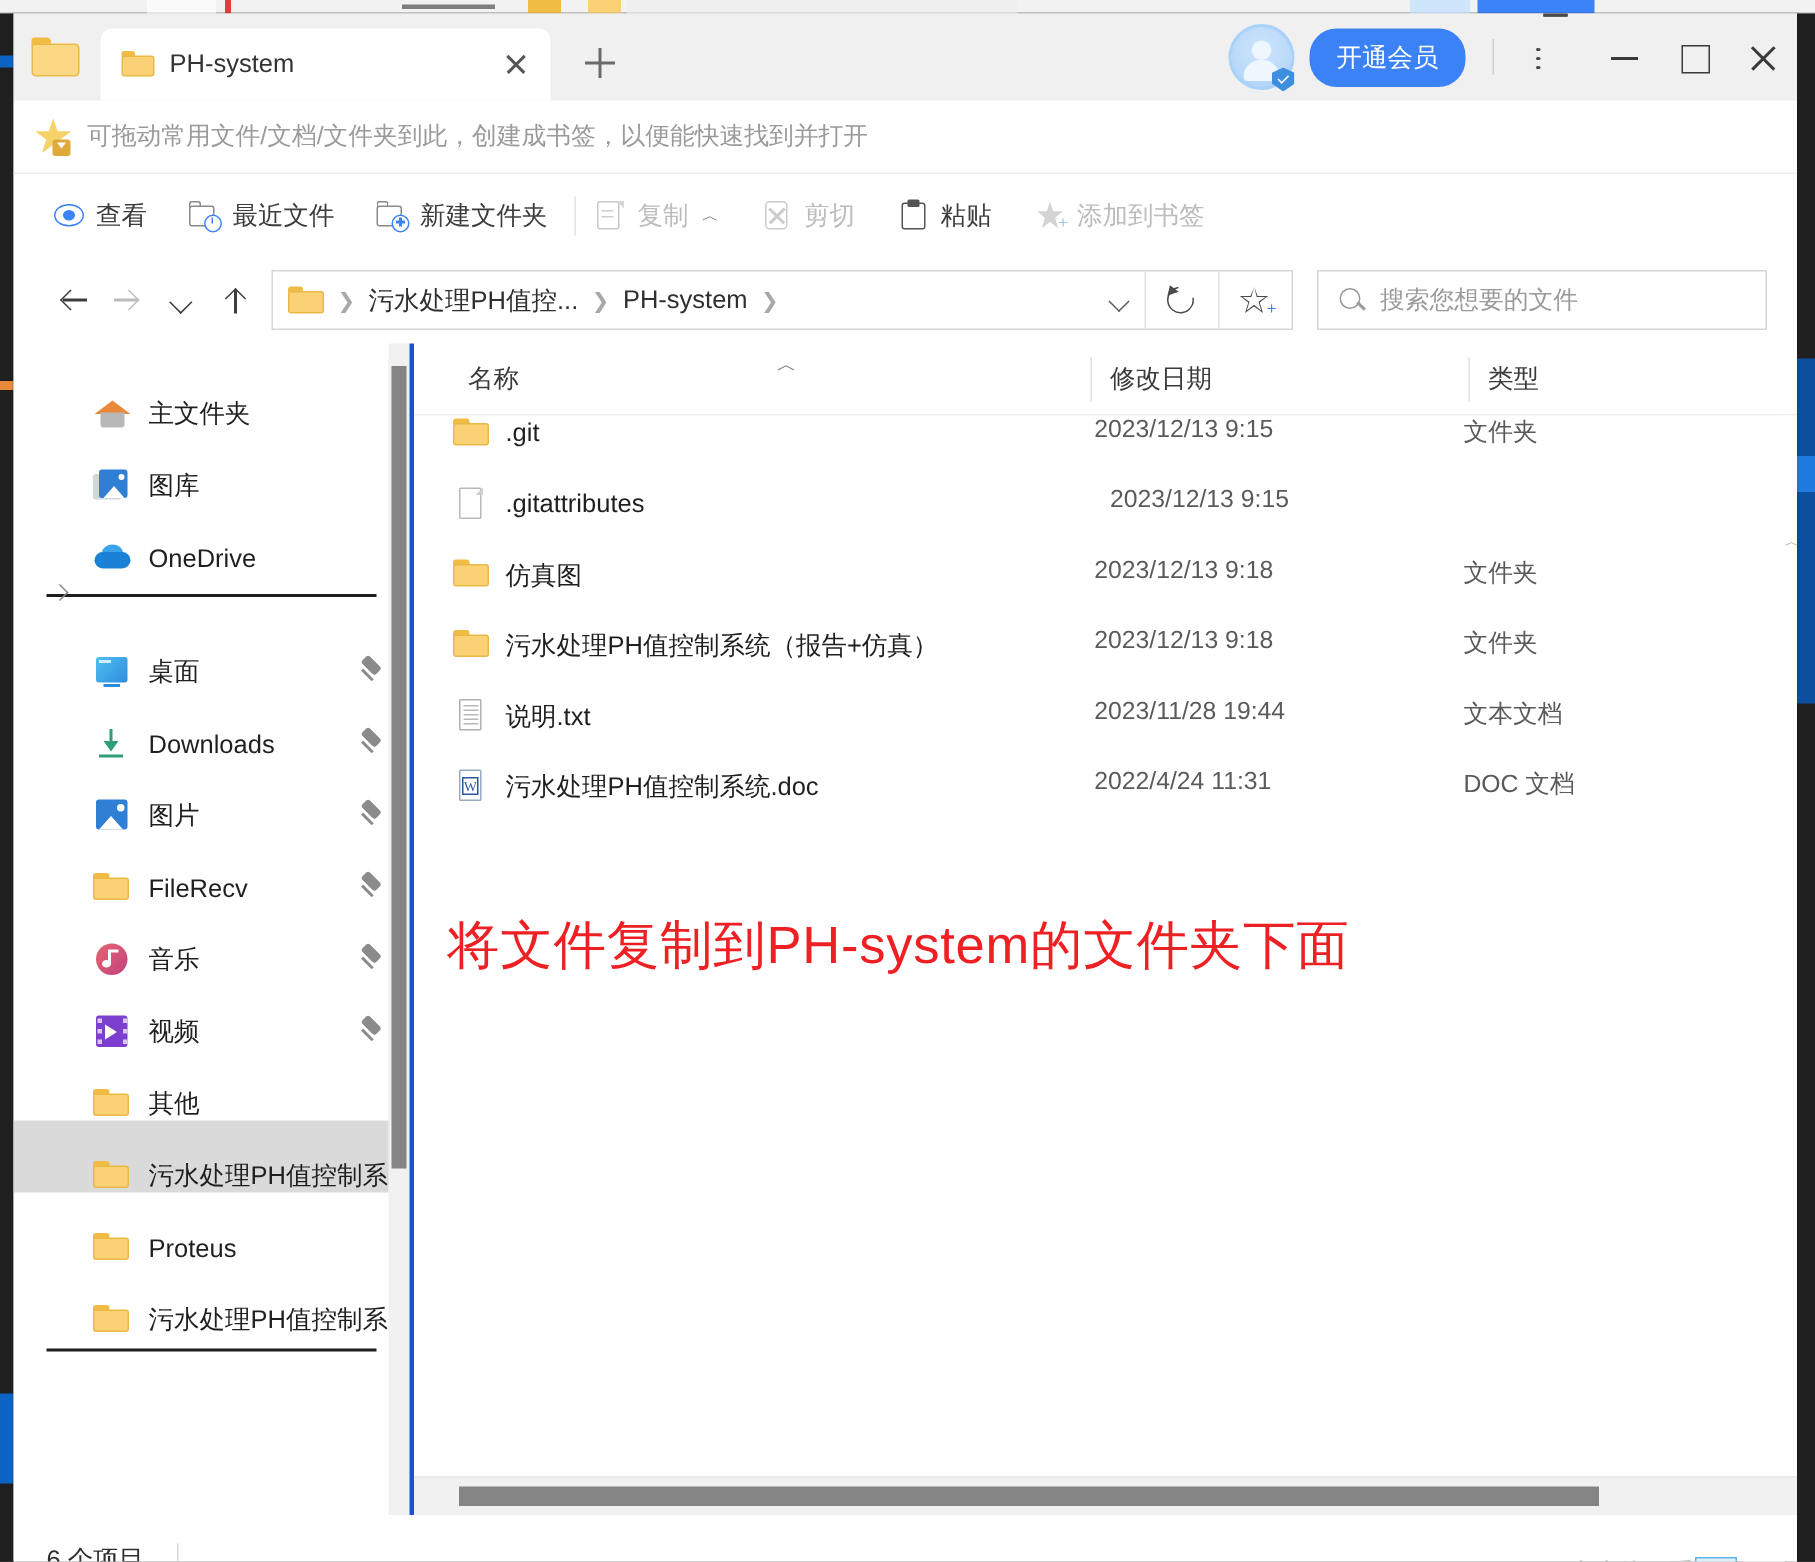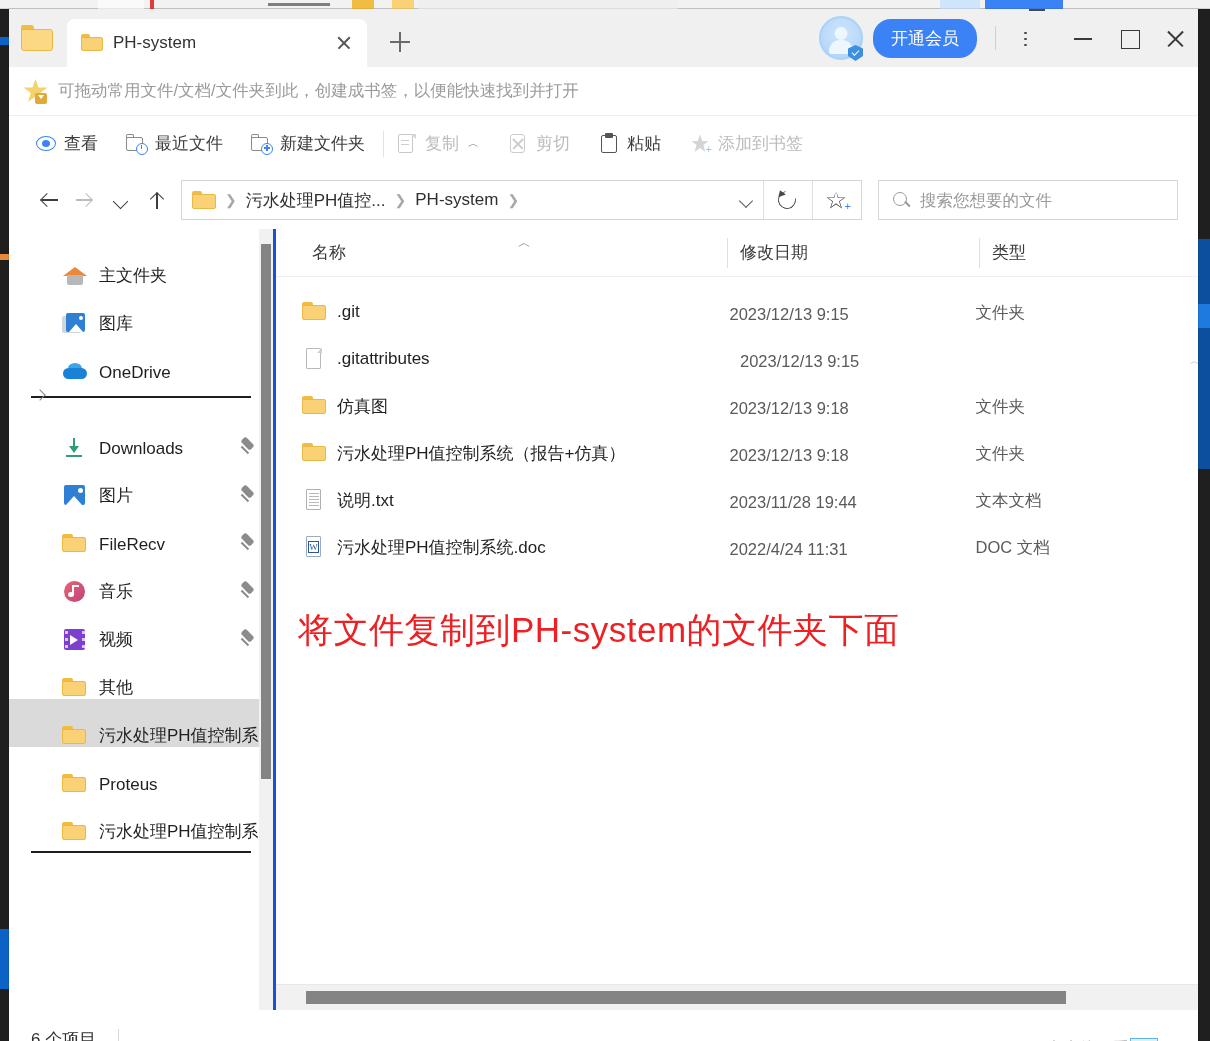--- a/index.html
+++ b/index.html
@@ -367,21 +367,21 @@
   }
   .col-h .cdiv { position: absolute; right: 0; top: 9px; width: 1px; height: 30px; background: #e0e0e0; }
   #sort-caret {
     position: absolute; left: 242px; top: 5px; color: #7a7a7a; font-size: 13px;
   }
   .col-name { width: 452px; padding-left: 36px; }
   .col-date { width: 252px; padding-left: 12px; }
   .col-type { width: 200px; padding-left: 12px; align-items: center; }
 
   #filelist { position: absolute; left: 0; top: 48px; right: 0; bottom: 0; overflow: hidden; }
-  .file-row { height: 47px; display: flex; align-items: flex-end; cursor: default; }
+  .file-row { height: 47px; display: flex; align-items: flex-start; cursor: default; }
   .fr-name { width: 452px; padding-left: 26px; display: flex; align-items: center; gap: 11px; }
   .fr-icon { width: 24px; height: 24px; position: relative; flex: 0 0 auto; }
   .fr-label { font-size: 17px; color: #1f1f1f; white-space: nowrap; }
   .fr-date { width: 252px; padding-left: 12px; font-size: 16.5px; color: #5a5a5a; }
   .fr-type { width: 240px; padding-left: 12px; font-size: 16.5px; color: #5a5a5a; }
 
   
   .ic-file .pg { position:absolute; left:4px; top:1px; width:15px; height:21px; background:#fff;
     border:1.4px solid #b9b9b9; border-radius:1px; }
   .ic-file .corner { position:absolute; right:4px; top:1px; border-left:5px solid transparent; border-bottom:5px solid #cfcfcf; }
@@ -639,20 +639,33 @@
           <span class="side-expander has"></span>
           <span class="side-ic ic-onedrive">
               <span class="c2"></span>
               <span class="c1"></span>
             </span>
           <span class="side-label">OneDrive</span>
         </div>
 
         <div id="side-divider-1"></div>
 
+        <div class="side-item">
+          <span class="side-expander"></span>
+          <span class="side-ic ic-desktop">
+              <span class="scr"></span>
+              <span class="bar"></span>
+              <span class="base"></span>
+            </span>
+          <span class="side-label">桌面</span>
+          <span class="side-pin">
+              <span class="pinhead"></span>
+              <span class="pinneedle"></span>
+            </span>
+        </div>
 
         <div class="side-item">
           <span class="side-expander"></span>
           <span class="side-ic ic-down">
               <span class="stem"></span>
               <span class="head"></span>
               <span class="line"></span>
             </span>
           <span class="side-label">Downloads</span>
           <span class="side-pin">

